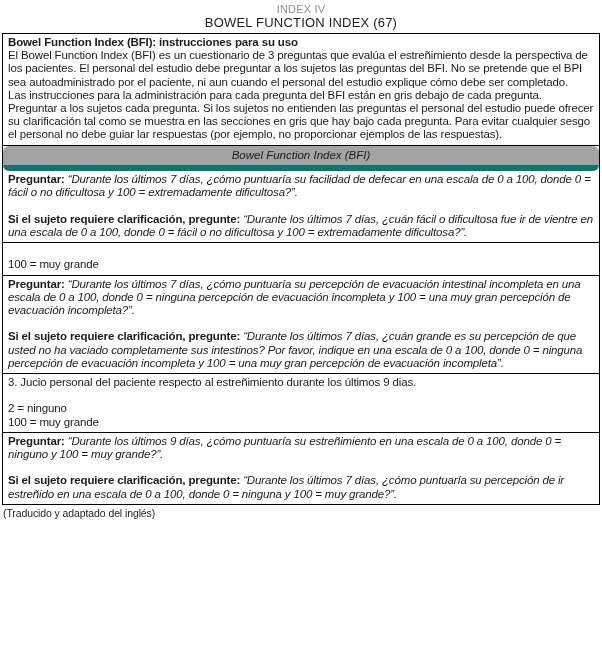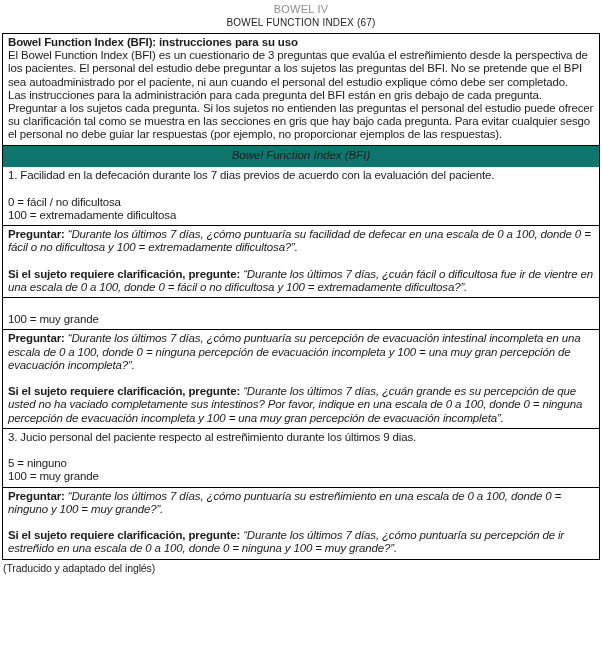--- a/index.html
+++ b/index.html
@@ -21,21 +21,21 @@
     padding-top: 3px;
     text-align: center;
   }
   .title-line1 {
     font-size: 11px;
     line-height: 13px;
     color: #8f8f8f;
     letter-spacing: 0.2px;
   }
   .title-line2 {
-    font-size: 10px;
+    font-size: 13px;
     line-height: 14px;
     color: #222222;
     letter-spacing: 0.2px;
   }
   .bfi-table {
     margin: 3px 2px 0 2px;
     border: 1px solid #000000;
   }
   .row {
     border-bottom: 1px solid #000000;
@@ -53,65 +53,60 @@
   .blank-line {
     height: 13.2px;
   }
   .bold {
     font-weight: bold;
   }
   .quote {
     font-style: italic;
   }
   .band-row {
-    background: #0f766e;
+    background: #a3a3a3;
     text-align: center;
     font-style: italic;
     padding: 3px 5px;
     font-size: 11.5px;
     line-height: 13.5px;
-    border-bottom: 2px solid #0f766e;
+    border-bottom: 6px solid #0f766e;
+    border-radius: 6px;
   }
   .footnote {
     font-size: 10.5px;
     line-height: 13px;
     padding: 2px 2px 0 3px;
     color: #1c1c1c;
     letter-spacing: -0.1px;
   }
 </style>
 </head>
 <body>
 
 <div class="doc">
 
   <div class="title-block">
-    <div class="title-line1">BOWEL IV</div>
+    <div class="title-line1">INDEX IV</div>
     <div class="title-line2">BOWEL FUNCTION INDEX (67)</div>
   </div>
 
   <div class="bfi-table">
 
     <div class="row">
       <p class="bold">Bowel Function Index (BFI): instrucciones para su uso</p>
       <p>El Bowel Function Index (BFI) es un cuestionario de 3 preguntas que evalúa el estreñimiento desde la perspectiva de los pacientes. El personal del estudio debe preguntar a los sujetos las preguntas del BFI. No se pretende que el BPI sea autoadministrado por el paciente, ni aun cuando el personal del estudio explique cómo debe ser completado.</p>
       <p>Las instrucciones para la administración para cada pregunta del BFI están en gris debajo de cada pregunta. Preguntar a los sujetos cada pregunta. Si los sujetos no entienden las preguntas el personal del estudio puede ofrecer su clarificación tal como se muestra en las secciones en gris que hay bajo cada pregunta. Para evitar cualquier sesgo el personal no debe guiar lar respuestas (por ejemplo, no proporcionar ejemplos de las respuestas).</p>
     </div>
 
     <div class="band-row">
       <span>Bowel Function Index (BFI)</span>
     </div>
 
 
-    <div class="row">
-      <p>1. Facilidad en la defecación durante los 7 dias previos de acuerdo con la evaluación del paciente.</p>
-      <div class="blank-line"></div>
-      <p>0 = fácil / no dificultosa</p>
-      <p>100 = extremadamente dificultosa</p>
-    </div>
 
     <div class="row">
       <p><span class="bold">Preguntar:</span> <span class="quote">“Durante los últimos 7 días, ¿cómo puntuaría su facilidad de defecar en una escala de 0 a 100, donde 0 = fácil o no dificultosa y 100 = extremadamente dificultosa?”.</span></p>
       <div class="blank-line"></div>
       <p><span class="bold">Si el sujeto requiere clarificación, pregunte:</span> <span class="quote">“Durante los últimos 7 días, ¿cuán fácil o dificultosa fue ir de vientre en una escala de 0 a 100, donde 0 = fácil o no dificultosa y 100 = extremadamente dificultosa?”.</span></p>
     </div>
 
     <div class="row">
       <div class="blank-line"></div>
       <p>100 = muy grande</p>
@@ -119,26 +114,26 @@
 
     <div class="row">
       <p><span class="bold">Preguntar:</span> <span class="quote">“Durante los últimos 7 días, ¿cómo puntuaría su percepción de evacuación intestinal incompleta en una escala de 0 a 100, donde 0 = ninguna percepción de evacuación incompleta y 100 = una muy gran percepción de evacuación incompleta?”.</span></p>
       <div class="blank-line"></div>
       <p><span class="bold">Si el sujeto requiere clarificación, pregunte:</span> <span class="quote">“Durante los últimos 7 días, ¿cuán grande es su percepción de que usted no ha vaciado completamente sus intestinos? Por favor, indique en una escala de 0 a 100, donde 0 = ninguna percepción de evacuación incompleta y 100 = una muy gran percepción de evacuación incompleta”.</span></p>
     </div>
 
     <div class="row">
       <p>3. Jucio personal del paciente respecto al estreñimiento durante los últimos 9 dias.</p>
       <div class="blank-line"></div>
-      <p>5 = ninguno</p>
+      <p>2 = ninguno</p>
       <p>100 = muy grande</p>
     </div>
 
     <div class="row">
-      <p><span class="bold">Preguntar:</span> <span class="quote">“Durante los últimos 7 días, ¿cómo puntuaría su estreñimiento en una escala de 0 a 100, donde 0 = ninguno y 100 = muy grande?”.</span></p>
+      <p><span class="bold">Preguntar:</span> <span class="quote">“Durante los últimos 9 días, ¿cómo puntuaría su estreñimiento en una escala de 0 a 100, donde 0 = ninguno y 100 = muy grande?”.</span></p>
       <div class="blank-line"></div>
       <p><span class="bold">Si el sujeto requiere clarificación, pregunte:</span> <span class="quote">“Durante los últimos 7 días, ¿cómo puntuaría su percepción de ir estreñido en una escala de 0 a 100, donde 0 = ninguna y 100 = muy grande?”.</span></p>
     </div>
 
   </div>
 
   <div class="footnote">(Traducido y adaptado del inglés)</div>
 
 </div>
 

